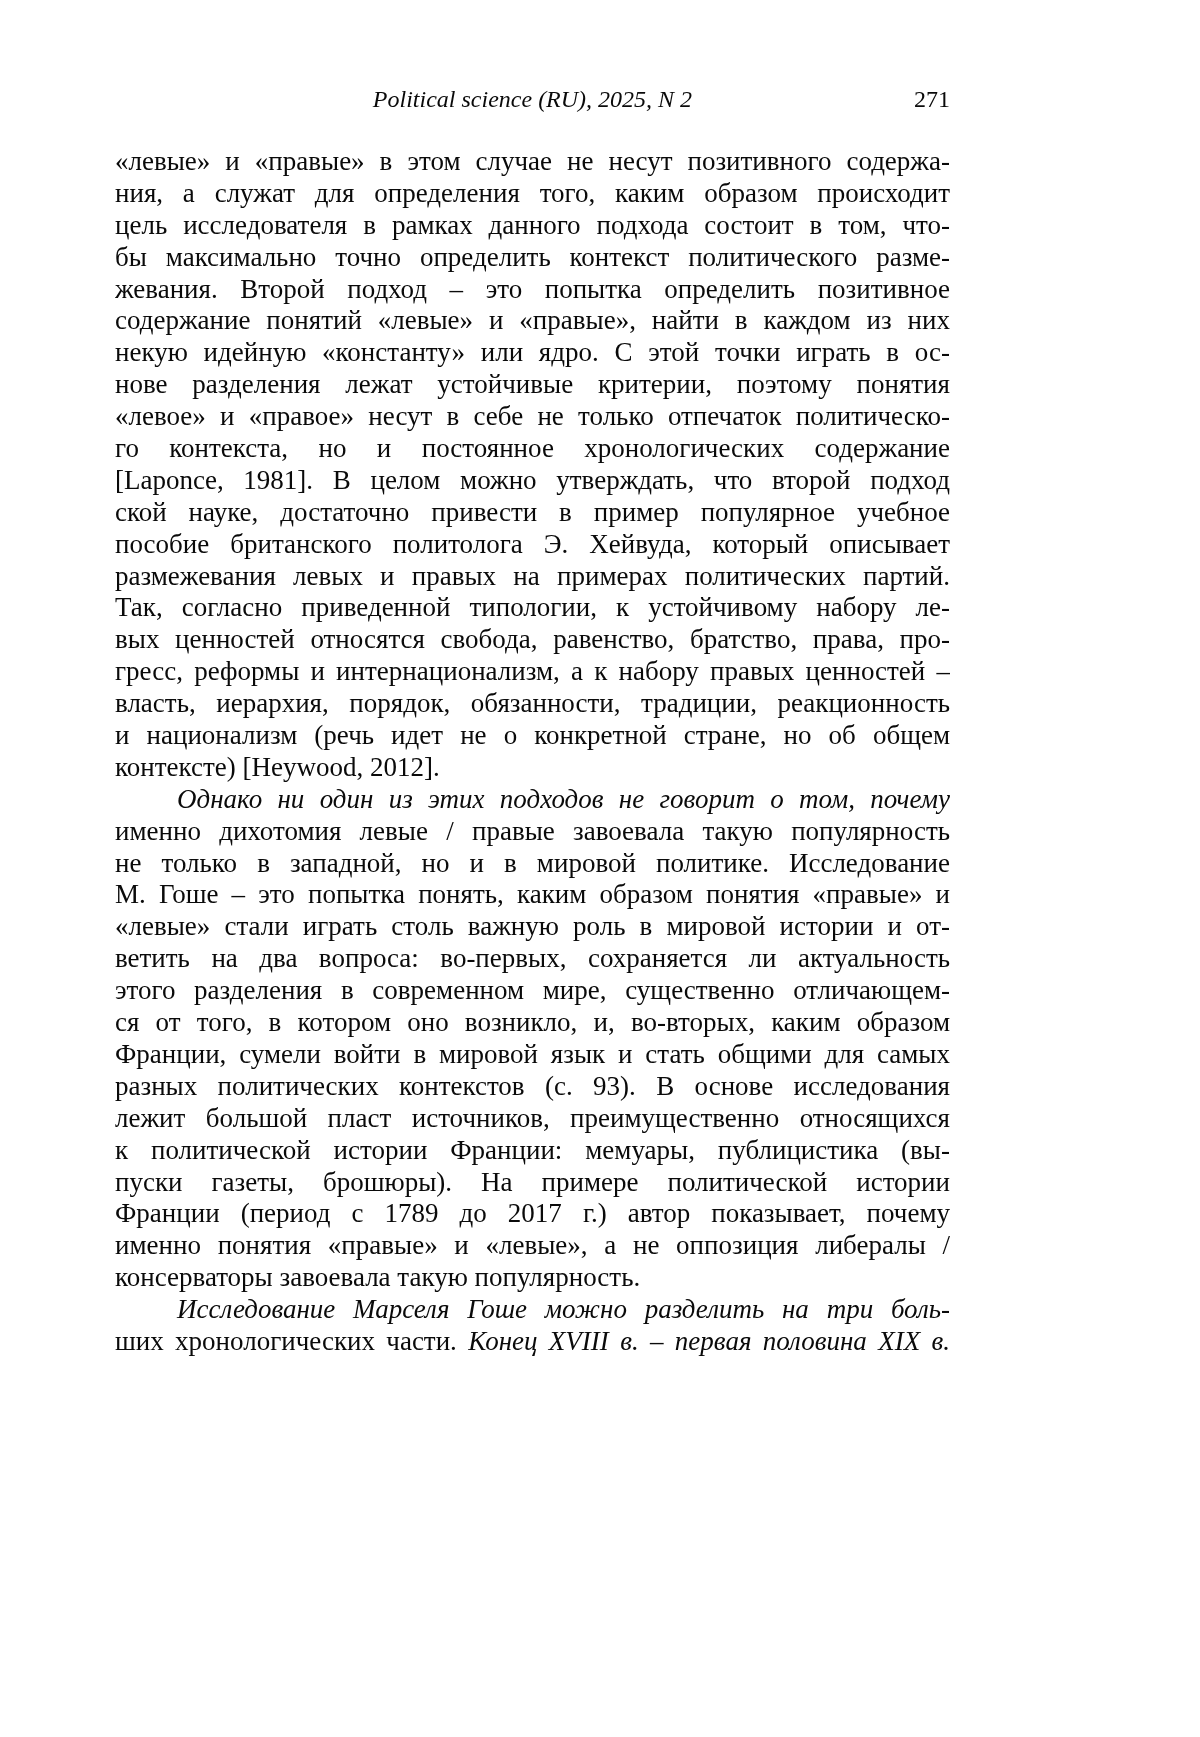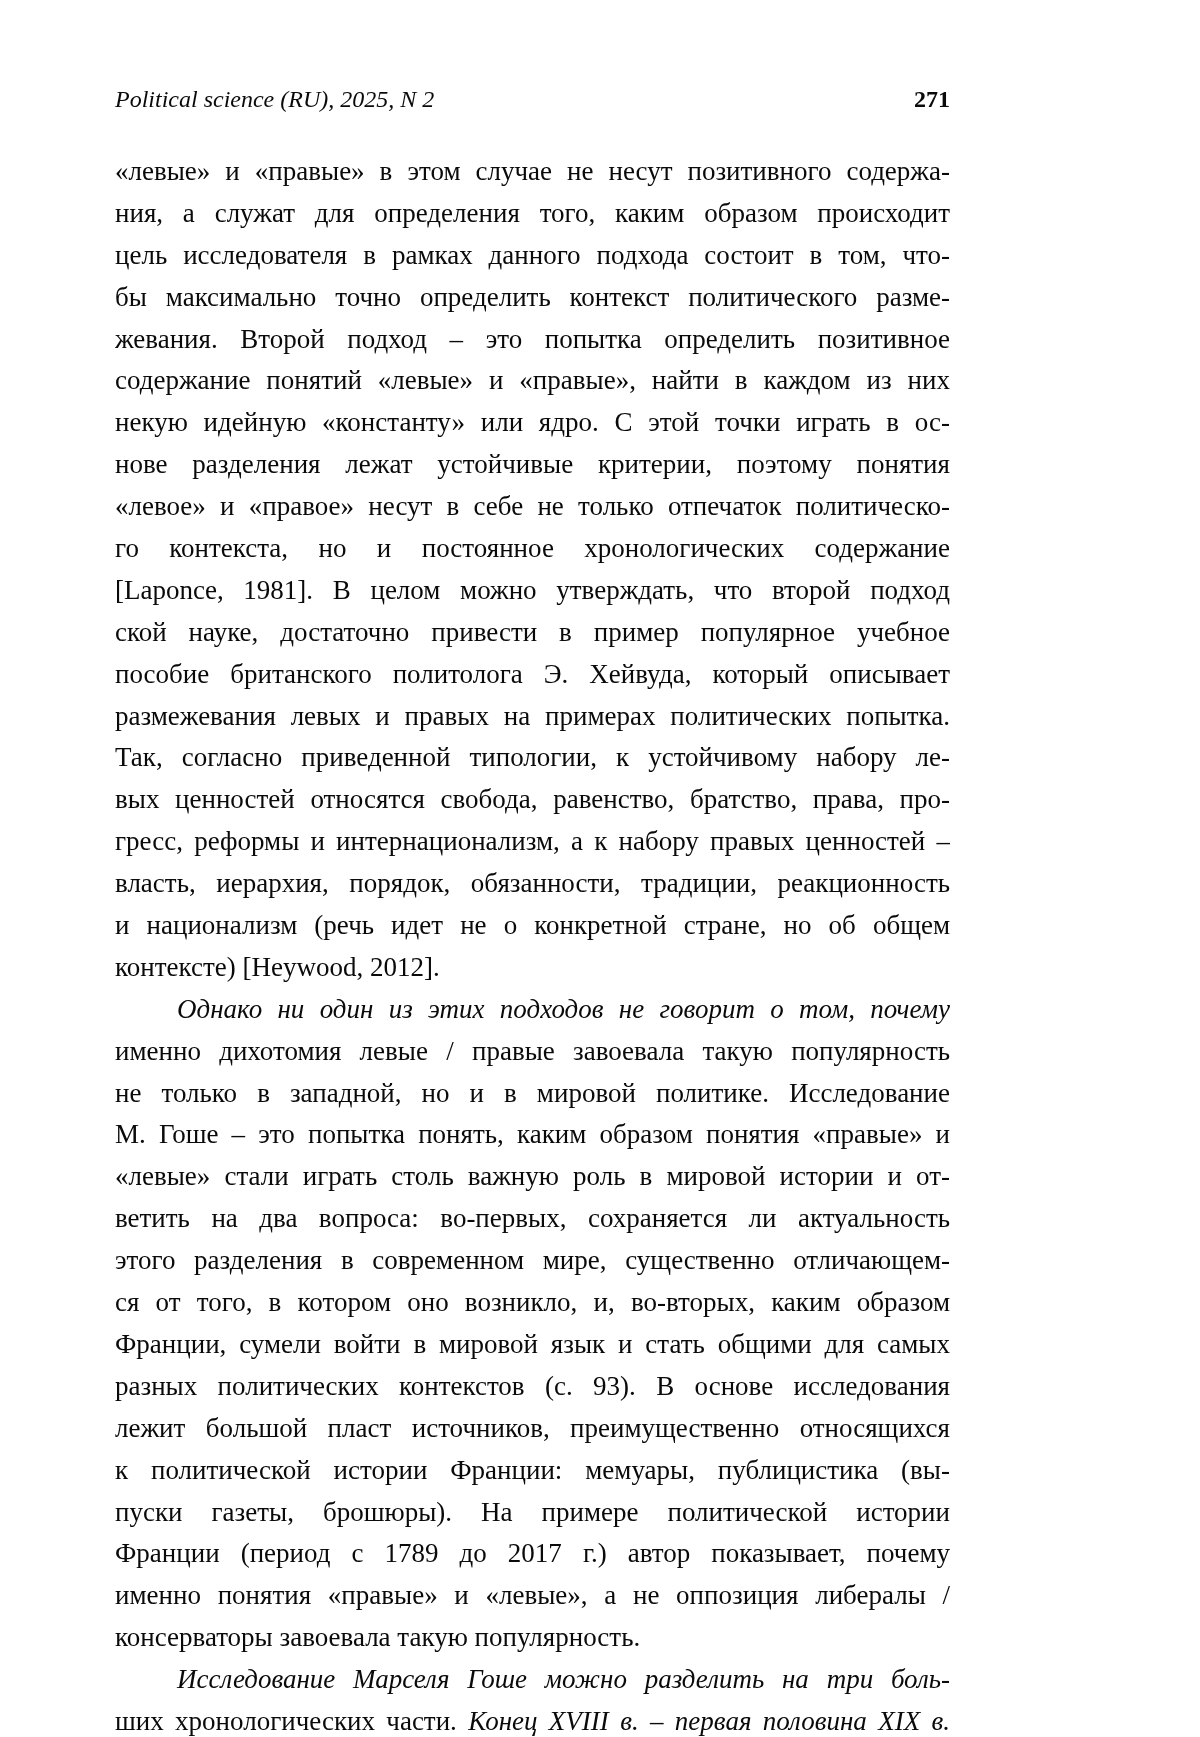--- a/index.html
+++ b/index.html
@@ -18,46 +18,46 @@
   }
   .header {
     position: absolute;
     top: 84px;
     left: 115px;
     width: 835px;
     height: 32px;
   }
   .journal-title {
     display: block;
+    text-align: center;
     font-style: italic;
     font-size: 24px;
     line-height: 30px;
   }
   .page-number {
     position: absolute;
     right: 0;
     top: 0;
-    font-weight: bold;
+    font-weight: normal;
     font-size: 24px;
     line-height: 30px;
   }
   .body-text {
     position: absolute;
     top: 146px;
     left: 115px;
     width: 835px;
     font-size: 27px;
   }
   .line {
     height: 31.9px;
     line-height: 31.9px;
     text-align: justify;
     text-align-last: justify;
     overflow: hidden;
-    margin-top: 10px;
   }
   .line.last {
     text-align-last: left;
   }
   .line.indent {
     text-indent: 62px;
     font-style: italic;
   }
   .italic {
     font-style: italic;
@@ -78,21 +78,21 @@
       <div class="line"><span>бы максимально точно определить контекст политического разме-</span></div>
       <div class="line"><span>жевания. Второй подход – это попытка определить позитивное</span></div>
       <div class="line"><span>содержание понятий «левые» и «правые», найти в каждом из них</span></div>
       <div class="line"><span>некую идейную «константу» или ядро. С этой точки играть в ос-</span></div>
       <div class="line"><span>нове разделения лежат устойчивые критерии, поэтому понятия</span></div>
       <div class="line"><span>«левое» и «правое» несут в себе не только отпечаток политическо-</span></div>
       <div class="line"><span>го контекста, но и постоянное хронологических содержание</span></div>
       <div class="line"><span>[Laponce, 1981]. В целом можно утверждать, что второй подход</span></div>
       <div class="line"><span>ской науке, достаточно привести в пример популярное учебное</span></div>
       <div class="line"><span>пособие британского политолога Э. Хейвуда, который описывает</span></div>
-      <div class="line"><span>размежевания левых и правых на примерах политических попытка.</span></div>
+      <div class="line"><span>размежевания левых и правых на примерах политических партий.</span></div>
       <div class="line"><span>Так, согласно приведенной типологии, к устойчивому набору ле-</span></div>
       <div class="line"><span>вых ценностей относятся свобода, равенство, братство, права, про-</span></div>
       <div class="line"><span>гресс, реформы и интернационализм, а к набору правых ценностей –</span></div>
       <div class="line"><span>власть, иерархия, порядок, обязанности, традиции, реакционность</span></div>
       <div class="line"><span>и национализм (речь идет не о конкретной стране, но об общем</span></div>
       <div class="line last"><span>контексте) [Heywood, 2012].</span></div>
       <div class="line indent"><span>Однако ни один из этих подходов не говорит о том, почему</span></div>
       <div class="line"><span>именно дихотомия левые / правые завоевала такую популярность</span></div>
       <div class="line"><span>не только в западной, но и в мировой политике. Исследование</span></div>
       <div class="line"><span>М. Гоше – это попытка понять, каким образом понятия «правые» и</span></div>

